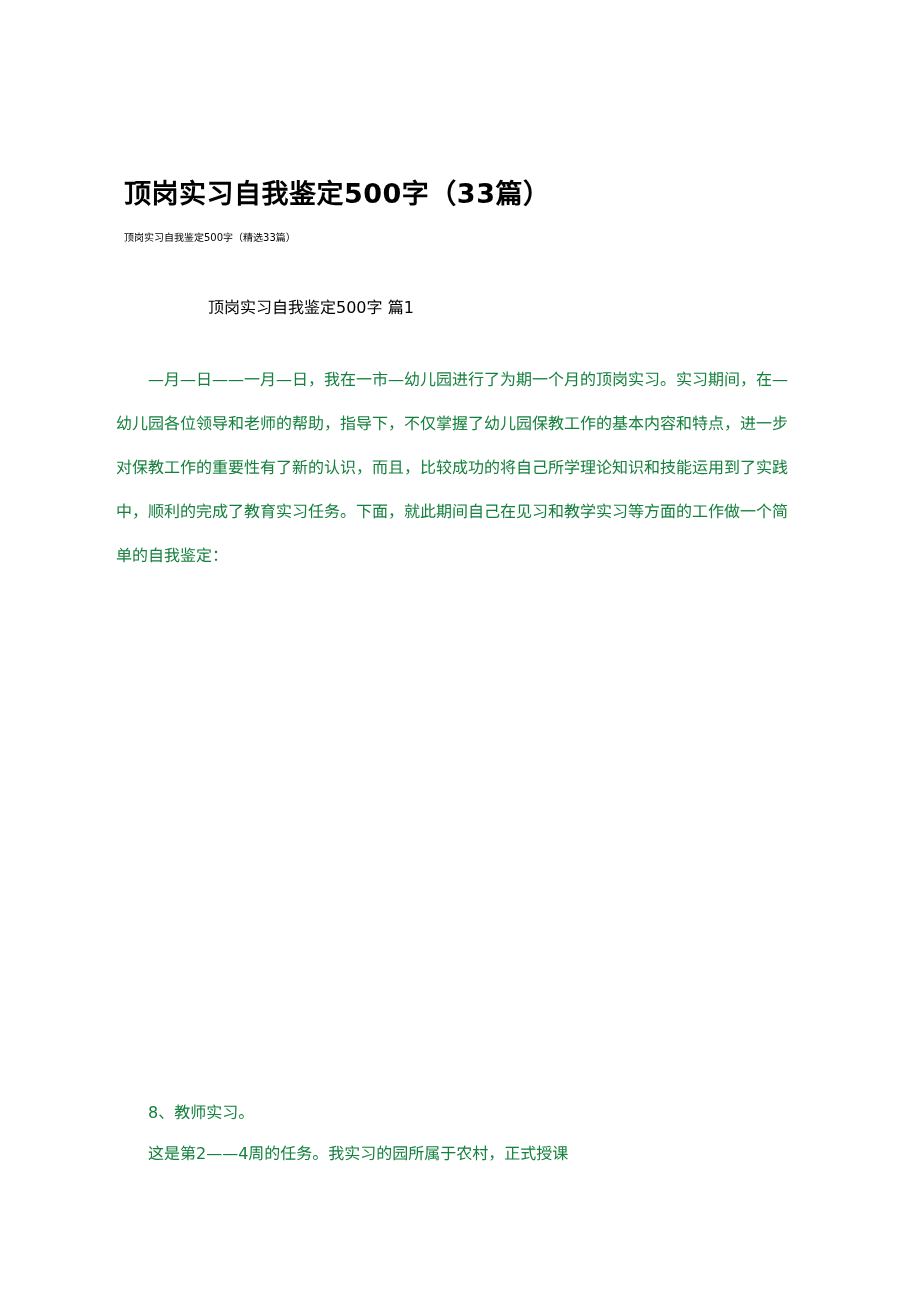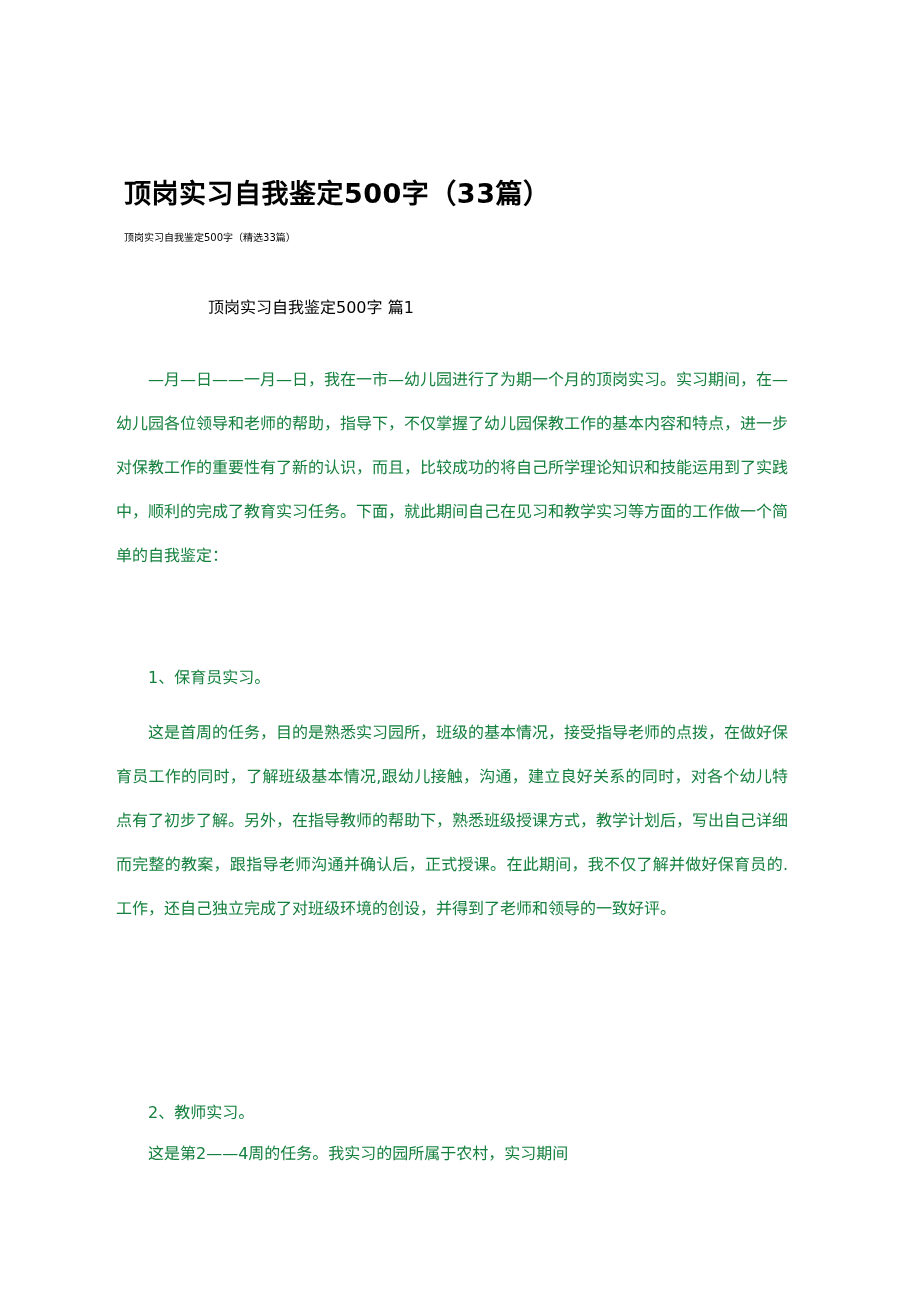--- a/index.html
+++ b/index.html
@@ -76,21 +76,19 @@
 <div class="page">
 
   <h1 class="doc-title">顶岗实习自我鉴定500字（33篇）</h1>
 
   <div class="subtitle">顶岗实习自我鉴定500字（精选33篇）</div>
 
   <div class="section-heading">顶岗实习自我鉴定500字 篇1</div>
 
   <p class="body-block indent p1">—月—日——一月—日，我在一市—幼儿园进行了为期一个月的顶岗实习。实习期间，在—幼儿园各位领导和老师的帮助，指导下，不仅掌握了幼儿园保教工作的基本内容和特点，进一步对保教工作的重要性有了新的认识，而且，比较成功的将自己所学理论知识和技能运用到了实践中，顺利的完成了教育实习任务。下面，就此期间自己在见习和教学实习等方面的工作做一个简单的自我鉴定：</p>
 
-  <p class="body-block indent p2">1、保育员实习。</p>
 
-  <p class="body-block indent p3">这是首周的任务，目的是熟悉实习园所，班级的基本情况，接受指导老师的点拨，在做好保育员工作的同时，了解班级基本情况,跟幼儿接触，沟通，建立良好关系的同时，对各个幼儿特点有了初步了解。另外，在指导教师的帮助下，熟悉班级授课方式，教学计划后，写出自己详细而完整的教案，跟指导老师沟通并确认后，正式授课。在此期间，我不仅了解并做好保育员的.工作，还自己独立完成了对班级环境的创设，并得到了老师和领导的一致好评。</p>
 
-  <p class="body-block indent p4">2、教师实习。</p>
+  <p class="body-block indent p4">8、教师实习。</p>
 
-  <p class="body-block indent p5">这是第2——4周的任务。我实习的园所属于农村，实习期间</p>
+  <p class="body-block indent p5">这是第2——4周的任务。我实习的园所属于农村，正式授课</p>
 
 </div>
 
 </body></html>

